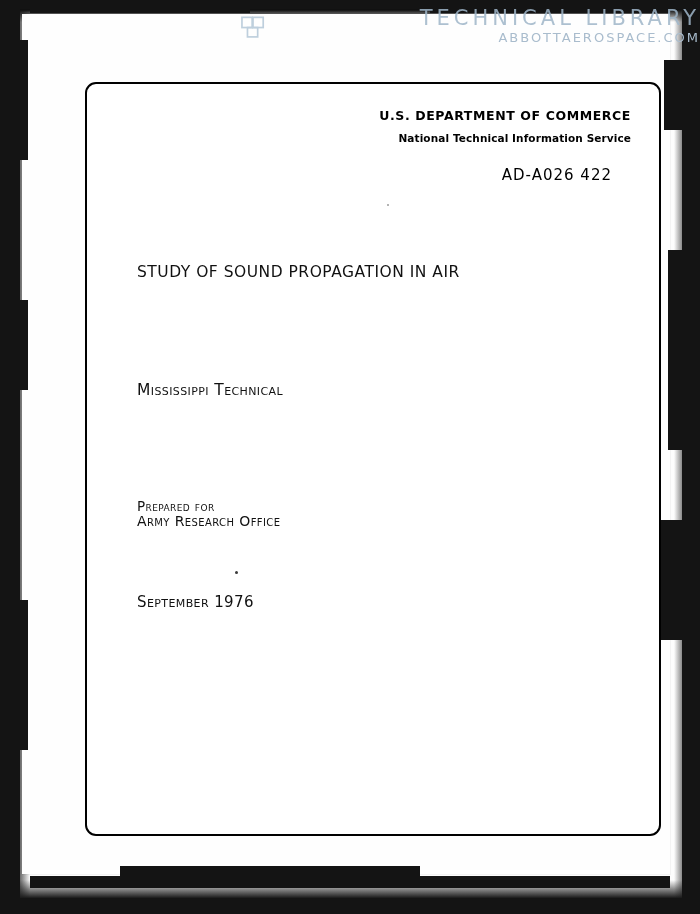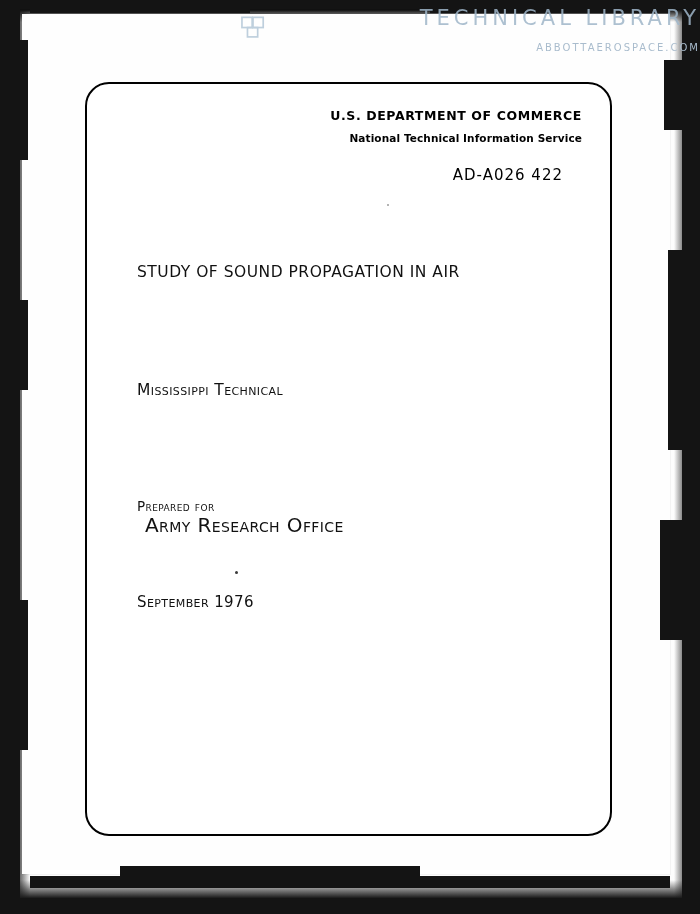--- a/index.html
+++ b/index.html
@@ -68,43 +68,43 @@
   .wm-title {
     font-family: "DejaVu Sans", sans-serif;
     font-size: 21px;
     letter-spacing: 4px;
     color: #9fb6c9;
     opacity: 0.85;
     font-weight: 400;
   }
   .wm-sub {
     font-family: "DejaVu Sans", sans-serif;
-    font-size: 10px;
+    font-size: 13px;
     letter-spacing: 2px;
     color: #a9bccd;
-    margin-top: 12px;
+    margin-top: 0;
   }
   .wm-cube {
     position: absolute;
     left: 236px;
     top: 2px;
     width: 34px;
     height: 34px;
     opacity: 0.75;
   }
 
   
   .doc-frame {
     position: absolute;
     left: 85px;
     top: 82px;
-    width: 527px;
+    width: 576px;
     height: 754px;
     border: 2.5px solid #000;
-    border-radius: 24px;
+    border-radius: 11px;
     background: #ffffff;
     box-sizing: border-box;
   }
 
   .agency-block {
     position: absolute;
     right: 28px;
     top: 24px;
     text-align: right;
   }
@@ -142,21 +142,21 @@
     white-space: pre;
   }
   
   .smallcaps {
     font-variant: small-caps;
     letter-spacing: 0.4px;
   }
   .f-title   { top: 179px; font-size: 15.5px; letter-spacing: 0.5px; }
   .f-org     { top: 297px; font-size: 15.5px; }
   .f-prep    { top: 414px; font-size: 13.5px; }
-  .f-sponsor { top: 429px; font-size: 20px; margin-left: 8px; }
+  .f-sponsor { top: 429px; font-size: 14px; }
   .f-date    { top: 509px; font-size: 15px; }
 
   .speck {
     position: absolute;
     background: #3a3a3a;
     border-radius: 50%;
     pointer-events: none;
   }
 </style>
 </head>

